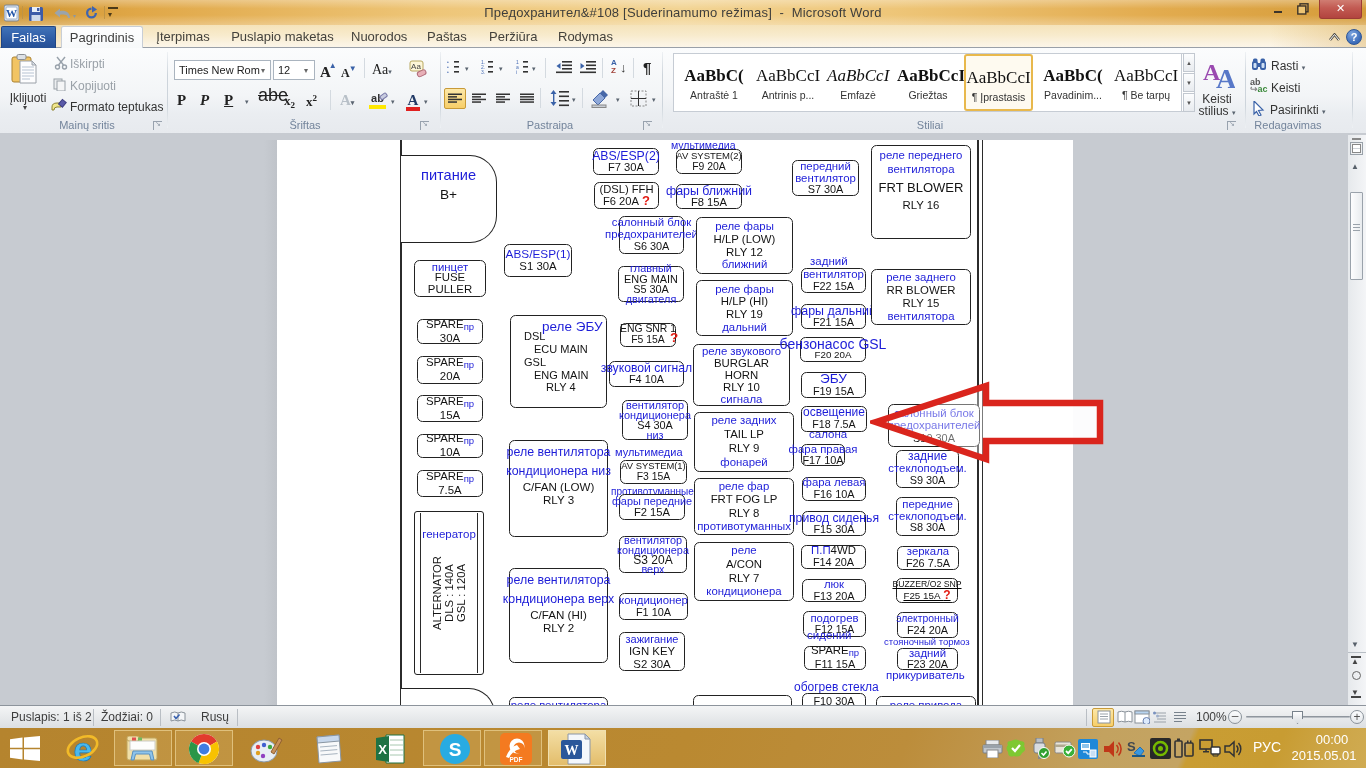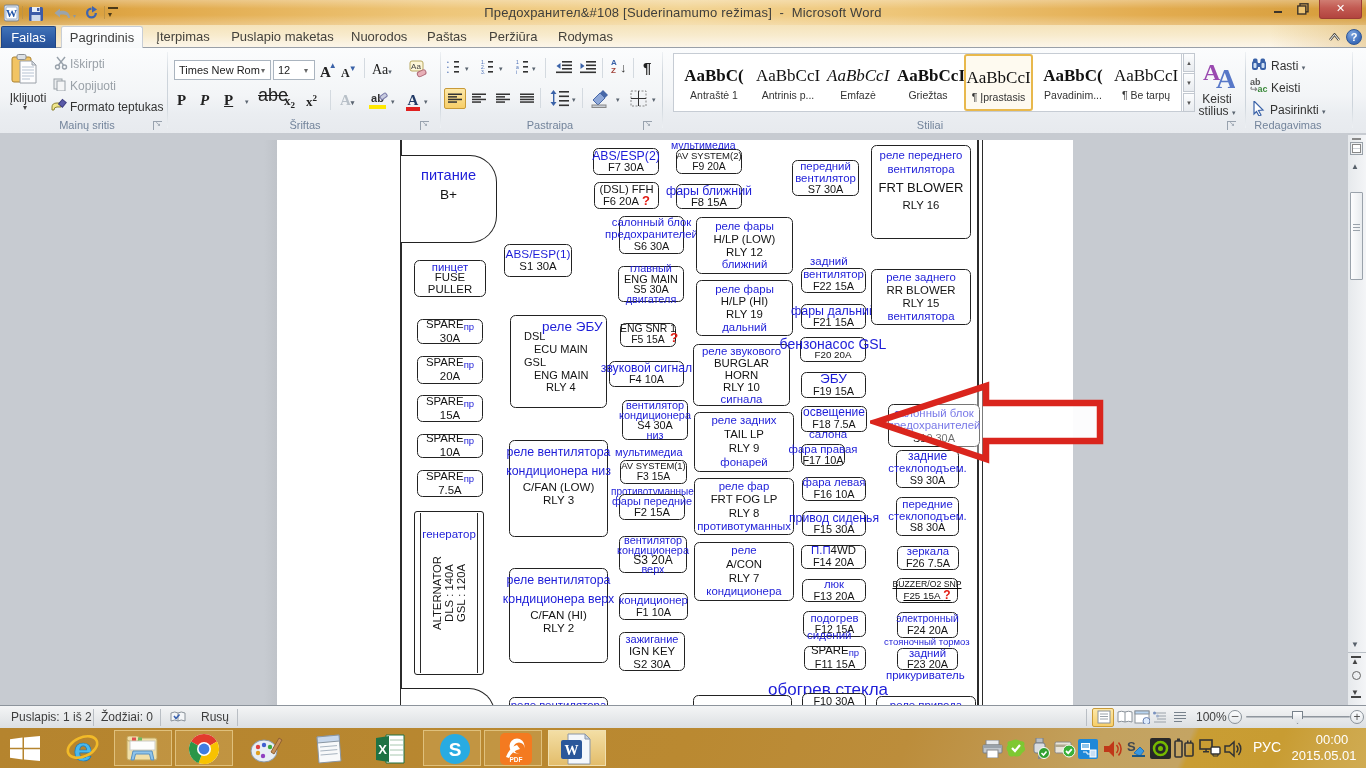--- a/index.html
+++ b/index.html
@@ -791,21 +791,21 @@
       <div class="abs bl" style="left:807px;top:629px;font-size:11.5px">сидений</div>
       <div class="bx" style="left:804px;top:646px;width:62px;height:24px;">
         <div class="ln" style="font-size:11.4px;line-height:11.7px">
           <span class="bk">SPARE</span>
           <span class="bl" style="font-size:9.5px;margin-top:2px">пр</span>
         </div>
         <div class="ln" style="font-size:10.9px;line-height:11.7px">
           <span class="bk">F11 15A</span>
         </div>
       </div>
-      <div class="abs bl" style="left:768px;top:680px;font-size:17px">обогрев стекла</div>
+      <div class="abs bl" style="left:794px;top:680px;font-size:12px">обогрев стекла</div>
       <div class="bx" style="left:802px;top:693px;width:64px;height:24px;justify-content:flex-start;">
         <div class="ln" style="font-size:10.9px;line-height:14.3px">
           <span class="bk">F10 30A</span>
         </div>
       </div>
       <div class="bx" style="left:792px;top:160px;width:67px;height:36px;">
         <div class="ln" style="font-size:11.4px;line-height:11.7px">
           <span class="bl">передний</span>
         </div>
         <div class="ln" style="font-size:11.4px;line-height:11.7px">

